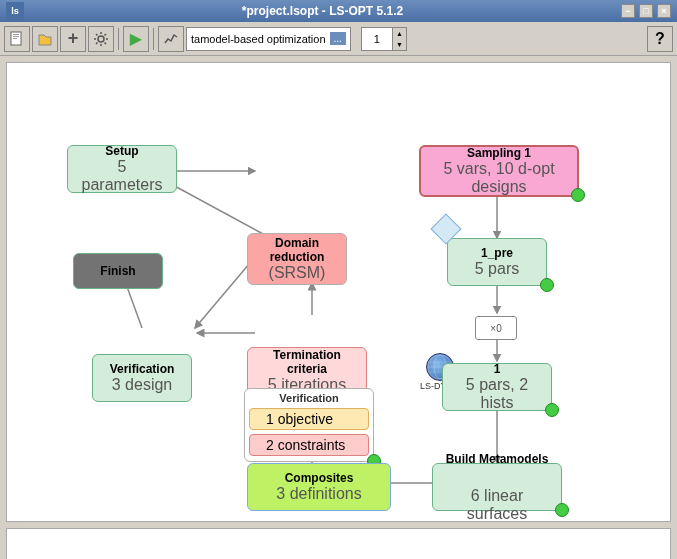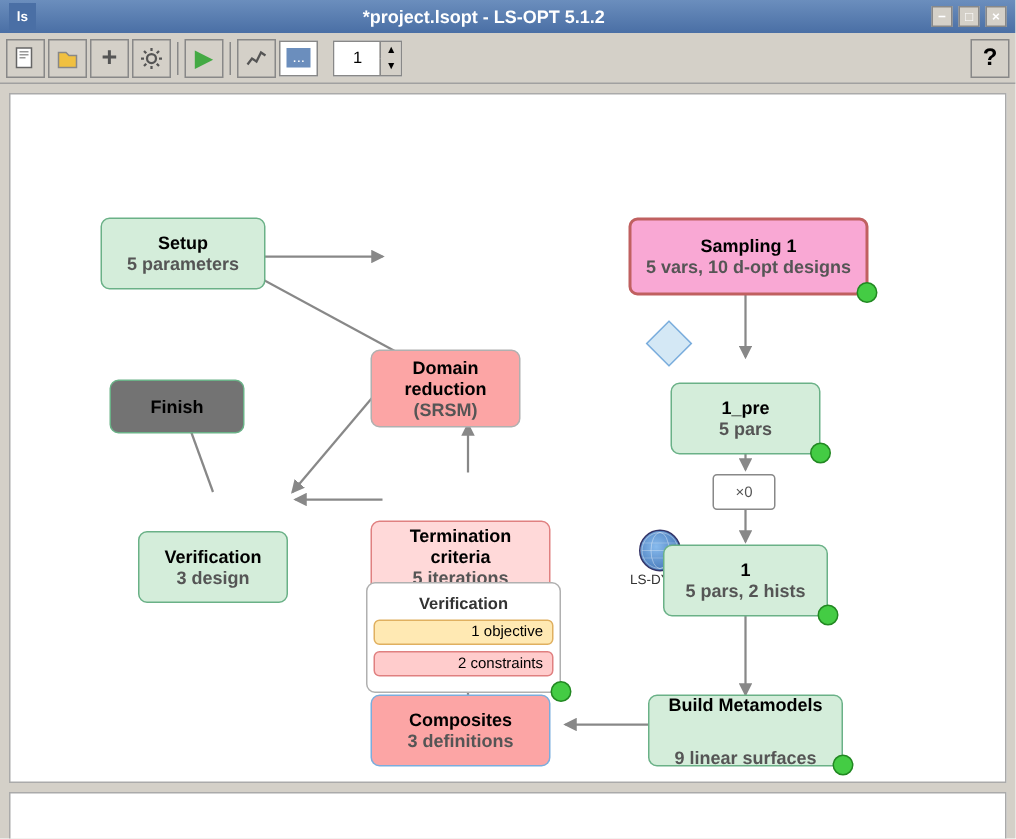--- a/index.html
+++ b/index.html
@@ -158,23 +158,22 @@
       justify-content: center;
       text-align: center;
       padding: 6px 8px;
       font-size: 11px;
     }
     .node-title {
       font-weight: bold;
       font-size: 12px;
     }
     .node-sub {
-      font-size: 12px;
+      font-size: 16px;
       color: #555;
-      font-weight: bold;
     }
 
     
     .node-setup {
       background: #d4edda;
       border: 1.5px solid #6ab187;
       width: 110px;
       height: 48px;
     }
     .node-finish {
@@ -204,23 +203,23 @@
       margin-top: 36px;
     }
     .node-optimization {
       background: white;
       border: 1.5px solid #b0b0b0;
       width: 130px;
       height: 74px;
       padding: 4px;
     }
     .node-composites {
-      background: #fca5a5;
+      background: #bef264;
       border: 1.5px solid #7aaddd;
-      width: 120px;
+      width: 144px;
       height: 48px;
     }
     .node-build {
       background: #d4edda;
       border: 1.5px solid #6ab187;
       width: 130px;
       height: 48px;
       gap: 21px;
     }
     .node-sampling {
@@ -239,23 +238,23 @@
       background: #d4edda;
       border: 1.5px solid #6ab187;
       width: 110px;
       height: 48px;
     }
 
     
     .opt-inner {
       width: 100%;
       border-radius: 4px;
-      padding: 2px 6px;
-      font-size: 10px;
-      text-align: right;
+      padding: 2px 16px;
+      font-size: 14px;
+      text-align: left;
       margin: 2px 0;
     }
     .opt-title {
       font-size: 11px;
       font-weight: bold;
       margin-bottom: 2px;
       color: #333;
     }
     .opt-objective {
       background: #ffe9b3;
@@ -393,20 +392,21 @@
   </div>
   <div class="toolbar-separator"></div>
   <div class="toolbar-btn" style="color: #44aa44; font-size:16px;">▶</div>
   <div class="toolbar-separator"></div>
   <div class="toolbar-btn">
     <svg width="16" height="16" viewBox="0 0 16 16">
         <polyline points="2,12 5,8 8,10 11,4 14,6" fill="none" stroke="#555" stroke-width="1.5"></polyline>
       </svg>
   </div>
   <div class="toolbar-combo">
+    <span>tamodel-based optimization</span>
     <span class="combo-dots">...</span>
   </div>
   <div style="width:6px;"></div>
   <div class="spin-box">
     <input class="spin-input" type="text" value="1" style="">
     <div class="spin-arrows">
       <div class="spin-arrow">▲</div>
       <div class="spin-arrow">▼</div>
     </div>
   </div>
@@ -480,31 +480,31 @@
     <div class="status-dot" style="right:-8px; bottom:-7px;"></div>
   </div>
 
   <div class="node node-composites" style="left:240px; top:400px;">
     <div class="node-title">Composites</div>
     <div class="node-sub">3 definitions</div>
   </div>
 
   <div class="node node-build" style="left:425px; top:400px;">
     <div class="node-title">Build Metamodels</div>
-    <div class="node-sub">9 linear surfaces</div>
+    <div class="node-sub">6 linear surfaces</div>
     <div class="status-dot" style="right:-8px; bottom:-7px;"></div>
   </div>
 
   <div class="node node-sampling" style="left:412px; top:82px;">
     <div class="node-title">Sampling 1</div>
     <div class="node-sub">5 vars, 10 d-opt designs</div>
     <div class="status-dot" style="right:-8px; bottom:-7px;"></div>
   </div>
 
-  <div class="node node-pre" style="left:440px; top:192px;text-align:center;">
+  <div class="node node-pre" style="left:440px; top:175px;text-align:center;">
     <div class="node-title">1_pre</div>
     <div class="node-sub">5 pars</div>
     <div class="status-dot" style="right:-8px; bottom:-7px;"></div>
   </div>
 
   <div class="checkbox-node" style="left:468px; top:253px;">
     <span>×0</span>
   </div>
 
   <div class="lsdyna-box" style="left:413px; top:290px;">

